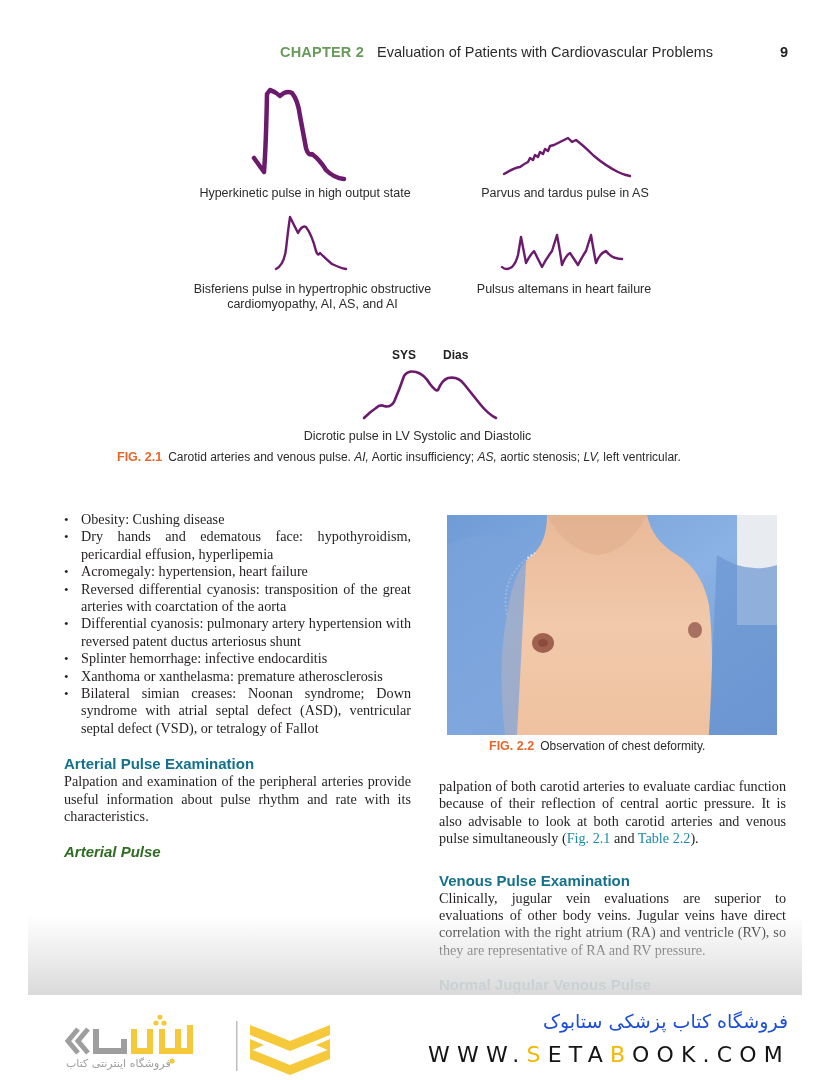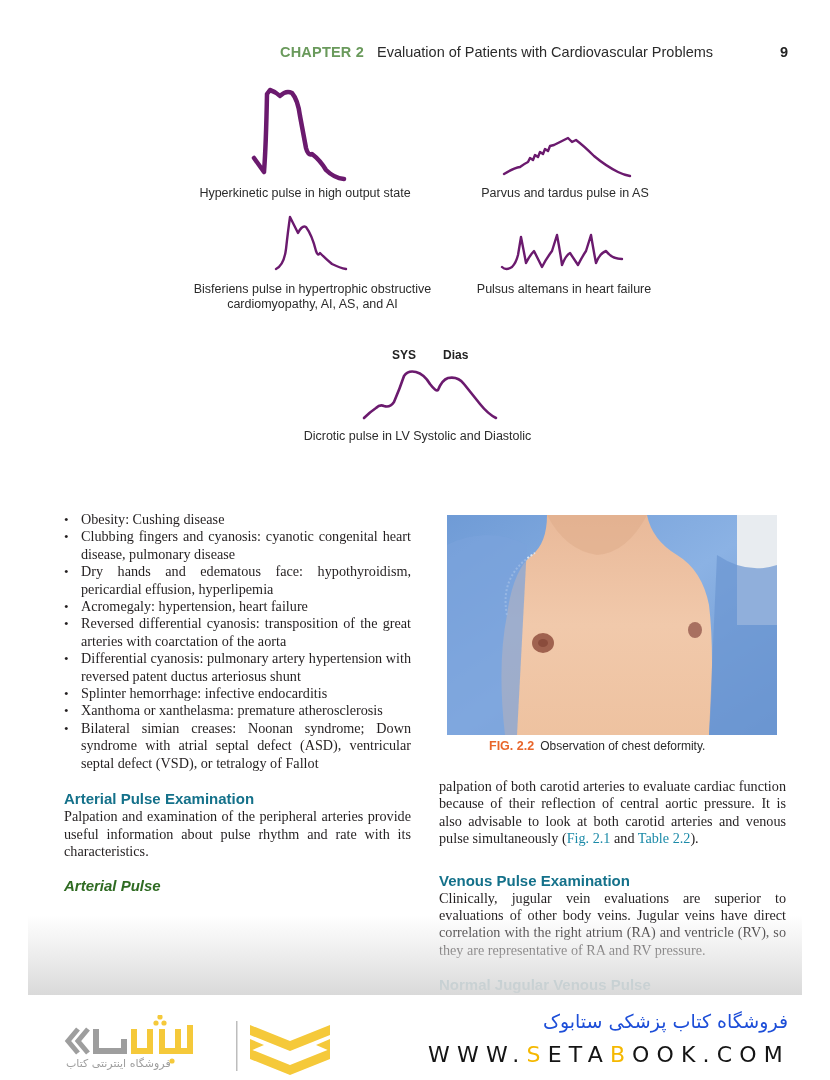--- a/index.html
+++ b/index.html
@@ -95,26 +95,34 @@
 
     <span class="sys-label" style="left:392px; top:268px;">SYS</span>
     <span class="dias-label" style="left:443px; top:268px;">Dias</span>
     <div class="wave" style="left:362px; top:288px;">
       <svg width="140" height="55" viewBox="0 0 140 55">
         <path stroke-width="2.6" d="M2,50 Q8,44 14,40 Q18,36 22,38 Q28,40 32,34 Q38,20 42,8 Q46,2 54,4 Q62,6 68,16 Q74,24 76,22 Q80,12 86,10 Q96,8 102,16 Q110,26 118,36 Q126,46 134,50"></path>
       </svg>
     </div>
     <div class="wave-label" style="left:280px; top:349px; width:275px;">Dicrotic pulse in LV Systolic and Diastolic</div>
 
+    <div class="fig-caption" style="left:117px; top:370px;">
+      <span class="fig-num">FIG. 2.1</span><span>Carotid arteries and venous pulse.</span>
+      <i>AI,</i>
+      <span>Aortic insufficiency;</span>
+      <i>AS,</i>
+      <span>aortic stenosis;</span>
+      <i>LV,</i>
+      <span>left ventricular.</span>
+    </div>
   </div>
 
   <div class="col-left">
     <ul class="bullets">
       <li>Obesity: Cushing disease</li>
-      <li>Clubbing fingers and cyanosis: cyanotic congenital heart disease, pulmonary disease</li>
       <li>Dry hands and edematous face: hypothyroidism, pericardial effusion, hyperlipemia</li>
       <li>Acromegaly: hypertension, heart failure</li>
       <li>Reversed differential cyanosis: transposition of the great arteries with coarctation of the aorta</li>
       <li>Differential cyanosis: pulmonary artery hypertension with reversed patent ductus arteriosus shunt</li>
       <li>Splinter hemorrhage: infective endocarditis</li>
       <li>Xanthoma or xanthelasma: premature atherosclerosis</li>
       <li>Bilateral simian creases: Noonan syndrome; Down syndrome with atrial septal defect (ASD), ventricular septal defect (VSD), or tetralogy of Fallot</li>
     </ul>
     <div class="section-head" style="margin-top:18px;">Arterial Pulse Examination</div>
     <p class="body-p">Palpation and examination of the peripheral arteries provide useful information about pulse rhythm and rate with its characteristics.</p>

